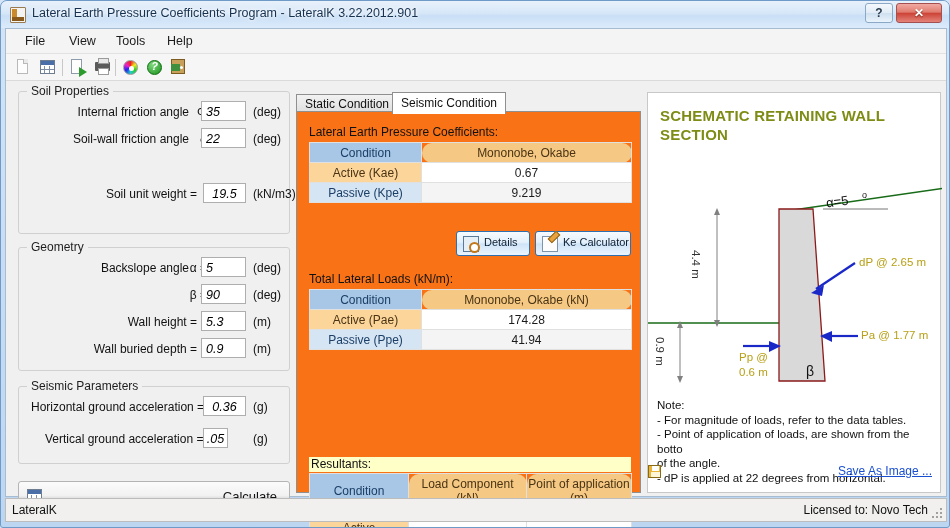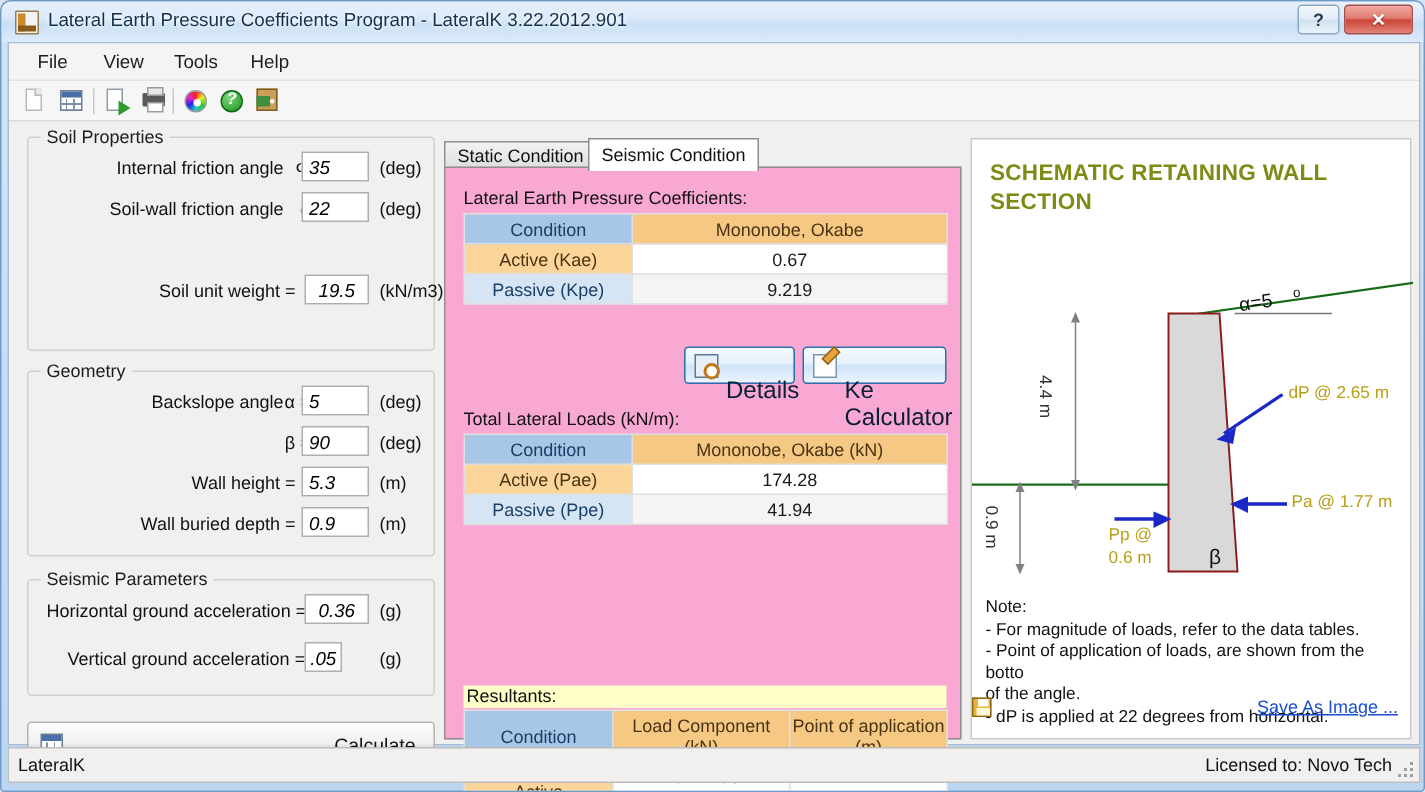--- a/index.html
+++ b/index.html
@@ -151,44 +151,44 @@
   #tabstrip { position: absolute; left: 290px; top: 63px; width: 345px; height: 20px; }
   .tab {
     position: absolute; top: 2px; height: 19px; padding: 2px 8px 0 8px;
     border: 1px solid #8f8f8f; border-bottom: none;
     font-size: 12px; color: #111; cursor: default; white-space: nowrap;
   }
   .tab.inactive { background: linear-gradient(to bottom,#f2f2f2,#dedede); }
   .tab.active { background: #fff; top: 0; height: 22px; padding-top: 3px; z-index: 3; }
   #tabpage {
     position: absolute; left: 290px; top: 82px; width: 345px; height: 382px;
-    background: #f9a8d4; border: 1px solid #8f8f8f; padding-left: 18px;
+    background: #f97316; border: 1px solid #8f8f8f; padding-left: 18px;
   }
 
   .sec-label { position: absolute; font-size: 12px; color: #111; white-space: nowrap; }
   .tbl { position: absolute; border-collapse: collapse; table-layout: fixed; }
   .tbl td { border: 1px solid #e0e0e0; padding: 0; height: 20px; font-size: 12px; text-align: center; }
   .th-blue { background: #a8c6e5; color: #1b3f66; }
-  .th-orange { background: #f5c884; color: #4a3414; }
+  .th-orange { background: #f5c884; color: #4a3414; border-radius: 10px; }
   .cell-orange { background: #fcd59b; color: #4a3414; }
   .cell-white { background: #fff; color: #1a1a1a; }
   .cell-gray { background: #f4f4f4; color: #1a1a1a; }
 
   #res-title {
     position: absolute; left: 12px; top: 345px; width: 322px; height: 15px;
     background: #ffffc8; font-size: 12px; color: #111; padding-left: 2px;
   }
 
   
   .wbtn {
     position: absolute; height: 25px; border: 1px solid #2f6fae; border-radius: 3px;
     background: linear-gradient(to bottom,#f6fbff 0%, #e4f0fb 45%, #cfe4f7 52%, #eaf4fe 100%);
     cursor: default;
   }
-  .wbtn .wlbl { position: absolute; top: 20px; font-size: 16px; color: #0b1e33; }
+  .wbtn .wlbl { position: absolute; top: 4px; font-size: 11px; color: #0b1e33; }
   .mini-ic { position: absolute; left: 6px; top: 4px; width: 16px; height: 16px; }
   .mini-ic.mag { background:#e6eef6; border:1px solid #5b7a99; }
   .mini-ic.mag::after { content:""; position:absolute; right:-2px; bottom:-2px; width:7px; height:7px;
      border:2px solid #c0781a; border-radius:50%; background:#fff; }
   .mini-ic.pencil { background:#fdfdfd; border:1px solid #7d94ad; }
   .mini-ic.pencil::after { content:""; position:absolute; right:-3px; top:-3px; width:10px; height:4px;
      background:#e8a33c; transform: rotate(-45deg); border:1px solid #8a6013; }
 
   
   #schem {

